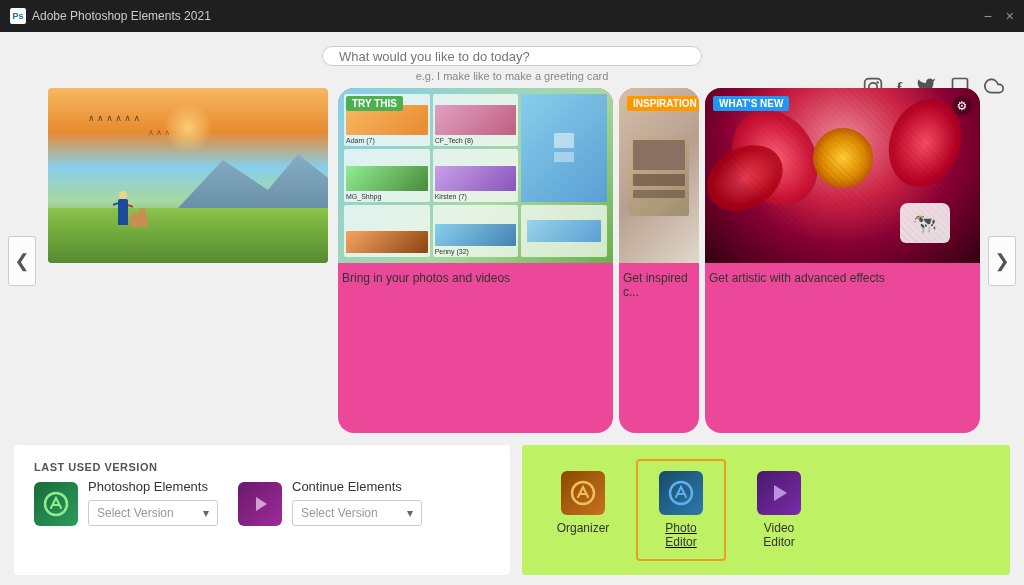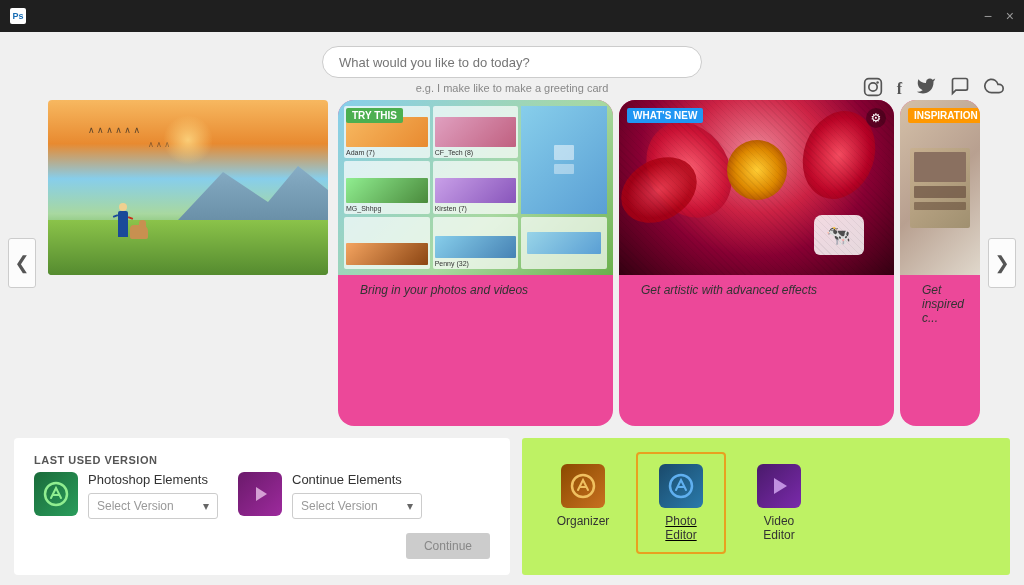--- a/index.html
+++ b/index.html
@@ -19,21 +19,21 @@
     .titlebar-right { display: flex; gap: 14px; }
     .titlebar-btn { color: #999; font-size: 14px; cursor: pointer; background: none; border: none; }
 
     
     .main { background: #f0f0f0; padding: 0; height: calc(585px - 32px); display: flex; flex-direction: column; }
 
     
     .search-area { display: flex; flex-direction: column; align-items: center; padding: 14px 0 6px; }
     .search-box {
       width: 380px;
-      height: 32px;
+      height: 20px;
       border: 1px solid #ccc;
       border-radius: 16px;
       padding: 0 16px;
       font-size: 13px;
       color: #999;
       background: #fff;
       outline: none;
     }
     .search-hint { font-size: 11px; color: #888; margin-top: 4px; }
 
@@ -122,37 +122,37 @@
       border-radius: 50%;
       display: flex;
       align-items: center;
       justify-content: center;
       font-size: 12px;
       color: #fff;
       cursor: pointer;
       z-index: 2;
     }
 
-    .feature-card-title { padding: 8px 22px; font-size: 12px; color: #333; font-weight: 500; font-style: italic; }
+    .feature-card-title { padding: 8px 4px; font-size: 12px; color: #333; font-weight: 500; }
 
     
     .bottom-section { display: flex; gap: 12px; padding: 12px 14px 10px; }
 
     
     .last-used-box {
       background: #fff;
       border-radius: 4px;
       padding: 16px 20px;
       flex: 1;
       max-width: 540px;
     }
     .last-used-title { font-size: 11px; font-weight: bold; color: #555; text-transform: uppercase; letter-spacing: 0.5px; margin-bottom: 6px; }
     .last-used-desc { font-size: 12px; color: #555; margin-bottom: 16px; }
     .products-row { display: flex; gap: 20px; }
-    .product-item { display: flex; align-items: flex-start; gap: 10px; }
+    .product-item { display: flex; align-items: flex-end; gap: 10px; }
     .product-icon {
       width: 44px;
       height: 44px;
       border-radius: 6px;
       display: flex;
       align-items: center;
       justify-content: center;
       font-size: 20px;
     }
     .product-icon-ps { background: linear-gradient(135deg, #1a6b3a, #2a9d5c); }
@@ -223,20 +223,21 @@
     .app-icon-photo { background: linear-gradient(135deg, #1a4a6b, #2a7aab); }
     .app-icon-video { background: linear-gradient(135deg, #4a1a6b, #7a2aab); }
     .app-label { font-size: 12px; color: #333; text-align: center; font-weight: 500; }
   </style>
 </head>
 <body>
 
 <div class="titlebar">
   <div class="titlebar-left">
     <div class="titlebar-logo">Ps</div>
+    <span>Adobe Photoshop Elements 2021</span>
   </div>
   <div class="titlebar-right">
     <button class="titlebar-btn">−</button>
     <button class="titlebar-btn titlebar-close">×</button>
   </div>
 </div>
 
 <div class="main" style="position:relative;">
 
   <div class="search-area">
@@ -334,54 +335,54 @@
               <span>Penny (32)</span>
             </div>
             <div style="background:rgba(255,255,255,0.7);border-radius:2px;padding:2px;grid-column:3;grid-row:3;display:flex;align-items:center;justify-content:center;">
               <div style="height:22px;width:90%;background:linear-gradient(135deg,#98d4e8,#5a9fd4);border-radius:1px;"></div>
             </div>
           </div>
         </div>
         <div class="feature-card-title">Bring in your photos and videos</div>
       </div>
 
-      <div class="feature-card">
-        <div class="feature-card-img">
-          <span class="card-badge badge-new">WHAT'S NEW</span>
-          <div class="card-settings-icon">⚙</div>
-
-          <div style="width:100%;height:100%;background:radial-gradient(ellipse at 50% 30%, #ee8899 0%, #cc2244 35%, #880033 60%, #330011 100%);position:relative;overflow:hidden;">
-
-            <div style="position:absolute;top:20px;left:30px;width:80px;height:100px;background:radial-gradient(ellipse,#ff6677 0%,#cc1133 60%,#880022 100%);border-radius:50% 50% 50% 50%;transform:rotate(-30deg);opacity:0.9;"></div>
-            <div style="position:absolute;top:10px;right:20px;width:70px;height:90px;background:radial-gradient(ellipse,#ff5566 0%,#bb0022 60%,#770011 100%);border-radius:50% 50% 50% 50%;transform:rotate(20deg);opacity:0.85;"></div>
-            <div style="position:absolute;top:50px;left:10px;width:60px;height:80px;background:radial-gradient(ellipse,#ee4455 0%,#aa0011 60%);border-radius:50% 50% 50% 50%;transform:rotate(60deg);opacity:0.8;"></div>
-
-            <div style="position:absolute;top:40px;left:50%;transform:translateX(-50%);width:60px;height:60px;background:radial-gradient(circle,#ffcc33 0%,#dd8800 50%,#882200 100%);border-radius:50%;"></div>
-
-            <div style="position:absolute;bottom:20px;right:30px;width:50px;height:40px;background:rgba(255,255,255,0.85);border-radius:8px 8px 6px 6px;display:flex;align-items:center;justify-content:center;font-size:20px;">🐄</div>
-
-            <div style="position:absolute;inset:0;background:repeating-linear-gradient(45deg,rgba(0,0,0,0) 0px,rgba(0,0,0,0) 4px,rgba(0,0,0,0.05) 4px,rgba(0,0,0,0.05) 5px);"></div>
-          </div>
-        </div>
-        <div class="feature-card-title">Get artistic with advanced effects</div>
-      </div>
-
       <div class="feature-card" style="max-width:90px;min-width:70px;flex:0 0 80px;">
         <div class="feature-card-img">
           <span class="card-badge badge-inspiration">INSPIRATION</span>
           <div style="width:100%;height:100%;background:linear-gradient(135deg,#d4c0a8 0%,#b8a090 50%,#e0d8cc 100%);display:flex;align-items:center;justify-content:center;">
             <div style="width:60px;height:80px;background:linear-gradient(135deg,#c8b090,#a09070);border-radius:2px;display:flex;flex-direction:column;gap:4px;padding:4px;">
               <div style="height:30px;background:#8a7060;border-radius:1px;"></div>
               <div style="height:12px;background:#6a5040;border-radius:1px;opacity:0.7;"></div>
               <div style="height:8px;background:#5a4030;border-radius:1px;opacity:0.5;"></div>
             </div>
           </div>
         </div>
         <div class="feature-card-title">Get inspired c...</div>
       </div>
+
+      <div class="feature-card">
+        <div class="feature-card-img">
+          <span class="card-badge badge-new">WHAT'S NEW</span>
+          <div class="card-settings-icon">⚙</div>
+
+          <div style="width:100%;height:100%;background:radial-gradient(ellipse at 50% 30%, #ee8899 0%, #cc2244 35%, #880033 60%, #330011 100%);position:relative;overflow:hidden;">
+
+            <div style="position:absolute;top:20px;left:30px;width:80px;height:100px;background:radial-gradient(ellipse,#ff6677 0%,#cc1133 60%,#880022 100%);border-radius:50% 50% 50% 50%;transform:rotate(-30deg);opacity:0.9;"></div>
+            <div style="position:absolute;top:10px;right:20px;width:70px;height:90px;background:radial-gradient(ellipse,#ff5566 0%,#bb0022 60%,#770011 100%);border-radius:50% 50% 50% 50%;transform:rotate(20deg);opacity:0.85;"></div>
+            <div style="position:absolute;top:50px;left:10px;width:60px;height:80px;background:radial-gradient(ellipse,#ee4455 0%,#aa0011 60%);border-radius:50% 50% 50% 50%;transform:rotate(60deg);opacity:0.8;"></div>
+
+            <div style="position:absolute;top:40px;left:50%;transform:translateX(-50%);width:60px;height:60px;background:radial-gradient(circle,#ffcc33 0%,#dd8800 50%,#882200 100%);border-radius:50%;"></div>
+
+            <div style="position:absolute;bottom:20px;right:30px;width:50px;height:40px;background:rgba(255,255,255,0.85);border-radius:8px 8px 6px 6px;display:flex;align-items:center;justify-content:center;font-size:20px;">🐄</div>
+
+            <div style="position:absolute;inset:0;background:repeating-linear-gradient(45deg,rgba(0,0,0,0) 0px,rgba(0,0,0,0) 4px,rgba(0,0,0,0.05) 4px,rgba(0,0,0,0.05) 5px);"></div>
+          </div>
+        </div>
+        <div class="feature-card-title">Get artistic with advanced effects</div>
+      </div>
     </div>
 
     <button class="nav-arrow nav-arrow-right">❯</button>
   </div>
 
   <div class="bottom-section">
 
     <div class="last-used-box">
       <div class="last-used-title">LAST USED VERSION</div>
       <div class="products-row">
@@ -410,23 +411,20 @@
           </div>
           <div class="product-info">
             <span class="product-name">Continue Elements</span>
             <div class="version-select">
               <span style="color:#999;font-size:12px;">Select Version</span>
               <span style="color:#666;">▾</span>
             </div>
           </div>
         </div>
       </div>
-      <div class="continue-btn">
-        <button class="btn-continue">Continue</button>
-      </div>
     </div>
 
     <div class="app-selector-box">
 
       <div class="app-btn">
         <div class="app-icon app-icon-organizer">
           <svg width="28" height="28" viewBox="0 0 28 28">
               <circle cx="14" cy="14" r="11" fill="none" stroke="#f0c060" stroke-width="2.5"></circle>
               <path d="M9 18 L14 8 L19 18 M11 15 L17 15" stroke="#f0c060" stroke-width="2" fill="none" stroke-linecap="round"></path>
             </svg>

